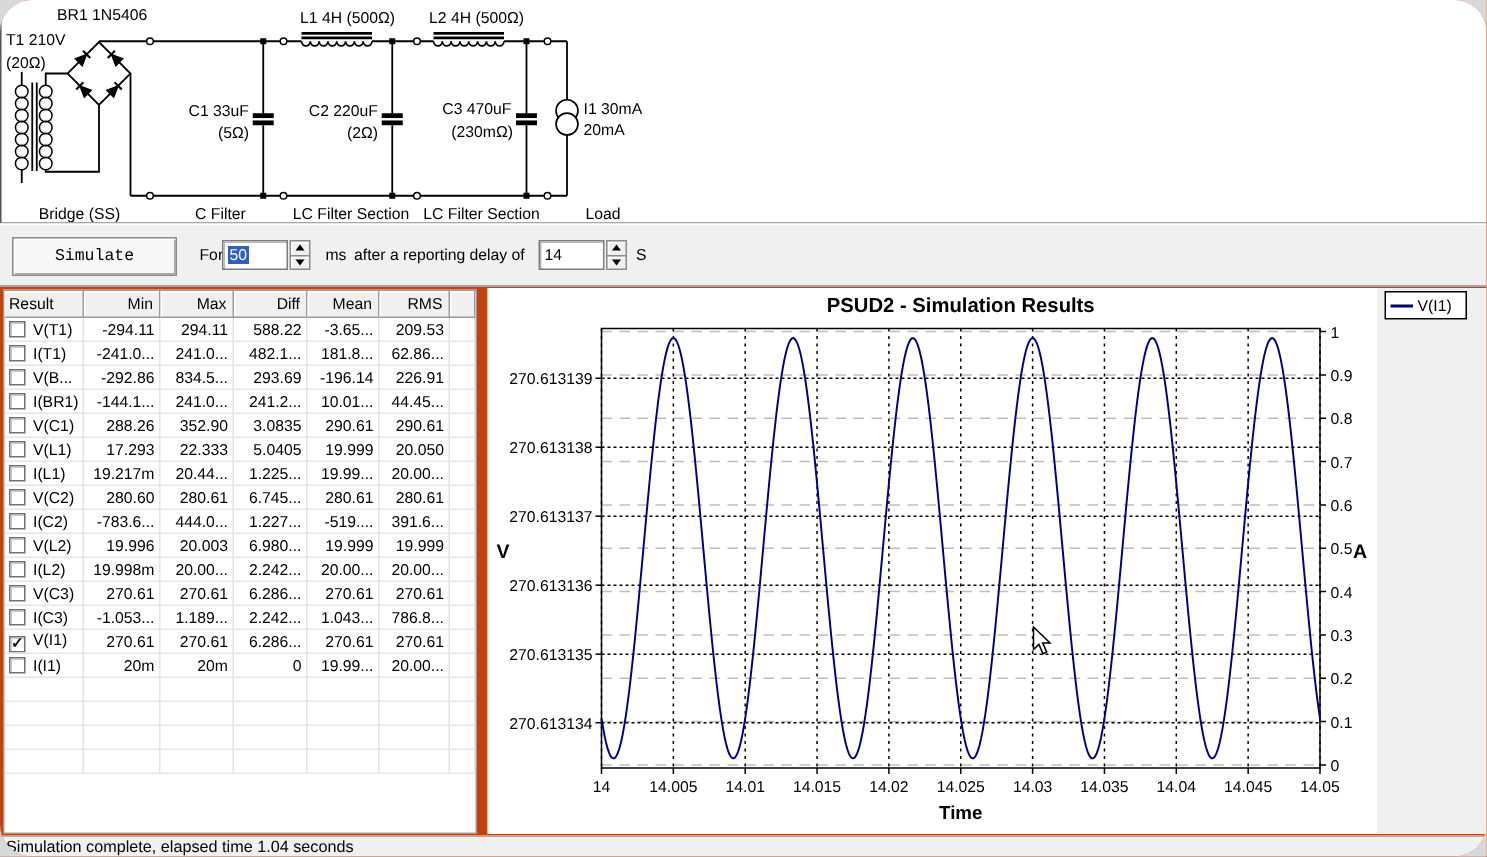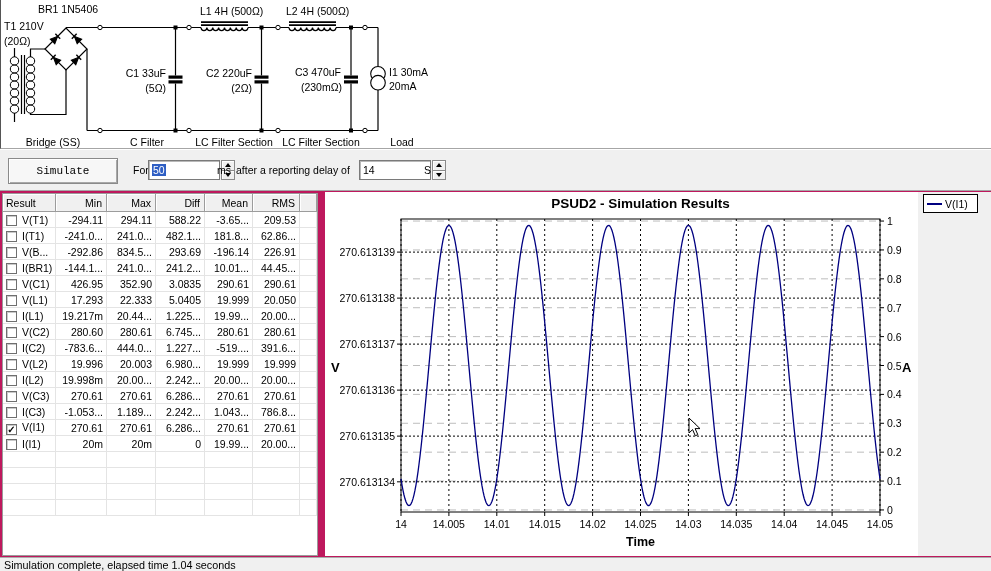--- a/index.html
+++ b/index.html
@@ -1,20 +1,20 @@
 <!DOCTYPE html>
 <html><head>
 <meta charset="utf-8">
 <style>
   * { margin:0; padding:0; box-sizing:border-box; }
   html,body { background:#d8d8d8; }
   body { font-family:"Liberation Sans", sans-serif; }
   #app {
-    position:relative; width:991px; height:571px; background:#be185d;
-    overflow:hidden; font-size:11px; color:#000;
+    position:relative; width:991px; height:571px; background:#c2410c;
+    overflow:hidden; font-size:11px; color:#000;border-radius:21px;
   }
   
   #schematic-area {
     position:absolute; left:0; top:0; width:991px; height:149px;
     background:#FFFFFF; border-left:1px solid #555; border-bottom:1px solid #A6A6A6;
   }
   #schematic-area svg text { font-family:"Liberation Sans", sans-serif; font-size:10.5px; fill:#000; }
   #schematic-area svg text.sec { font-size:10.5px; }
   
   #toolbar {
@@ -24,21 +24,21 @@
   }
   #simulate-btn {
     position:absolute; left:8px; top:8px; width:110px; height:26px;
     background:#F7F7F7; border:1px solid #8A8A8A; border-radius:0;
     box-shadow: inset 1px 1px 0 #FFFFFF, inset -1px -1px 0 #A8A8A8;
     font-family:Liberation Mono, monospace; font-size:11px; color:#000; cursor:default;
   }
   .tb-label { position:absolute; top:14px; white-space:nowrap; }
   .spin-wrap { position:absolute; top:10px; display:flex; height:20px; }
   .spin-edit {
-    width:72px; height:20px; background:#FFFFFF;
+    width:44px; height:20px; background:#FFFFFF;
     border:1px solid #7A7A7A; box-shadow: inset 1px 1px 0 #B8B8B8;
     padding:3px 2px 0 3px; font-size:10.5px; overflow:hidden; white-space:nowrap;
   }
   .sel-text { background:#2F5FC4; color:#FFFFFF; padding:0 1px; }
   .spin-btns { width:14px; height:20px; display:flex; flex-direction:column; margin-left:1px; }
   .spin-btn {
     flex:1; background:#F0F0F0; border:1px solid #8A8A8A;
     box-shadow: inset 1px 1px 0 #FFFFFF; position:relative;
   }
   .spin-btn + .spin-btn { margin-top:-1px; }
@@ -309,21 +309,21 @@
             <td class="result-cell"><span class="cb"></span><span>I(BR1)</span></td>
             <td>-144.1...</td>
             <td>241.0...</td>
             <td>241.2...</td>
             <td>10.01...</td>
             <td>44.45...</td>
             <td></td>
           </tr>
           <tr>
             <td class="result-cell"><span class="cb"></span><span>V(C1)</span></td>
-            <td>426.95</td>
+            <td>288.26</td>
             <td>352.90</td>
             <td>3.0835</td>
             <td>290.61</td>
             <td>290.61</td>
             <td></td>
           </tr>
           <tr>
             <td class="result-cell"><span class="cb"></span><span>V(L1)</span></td>
             <td>17.293</td>
             <td>22.333</td>

